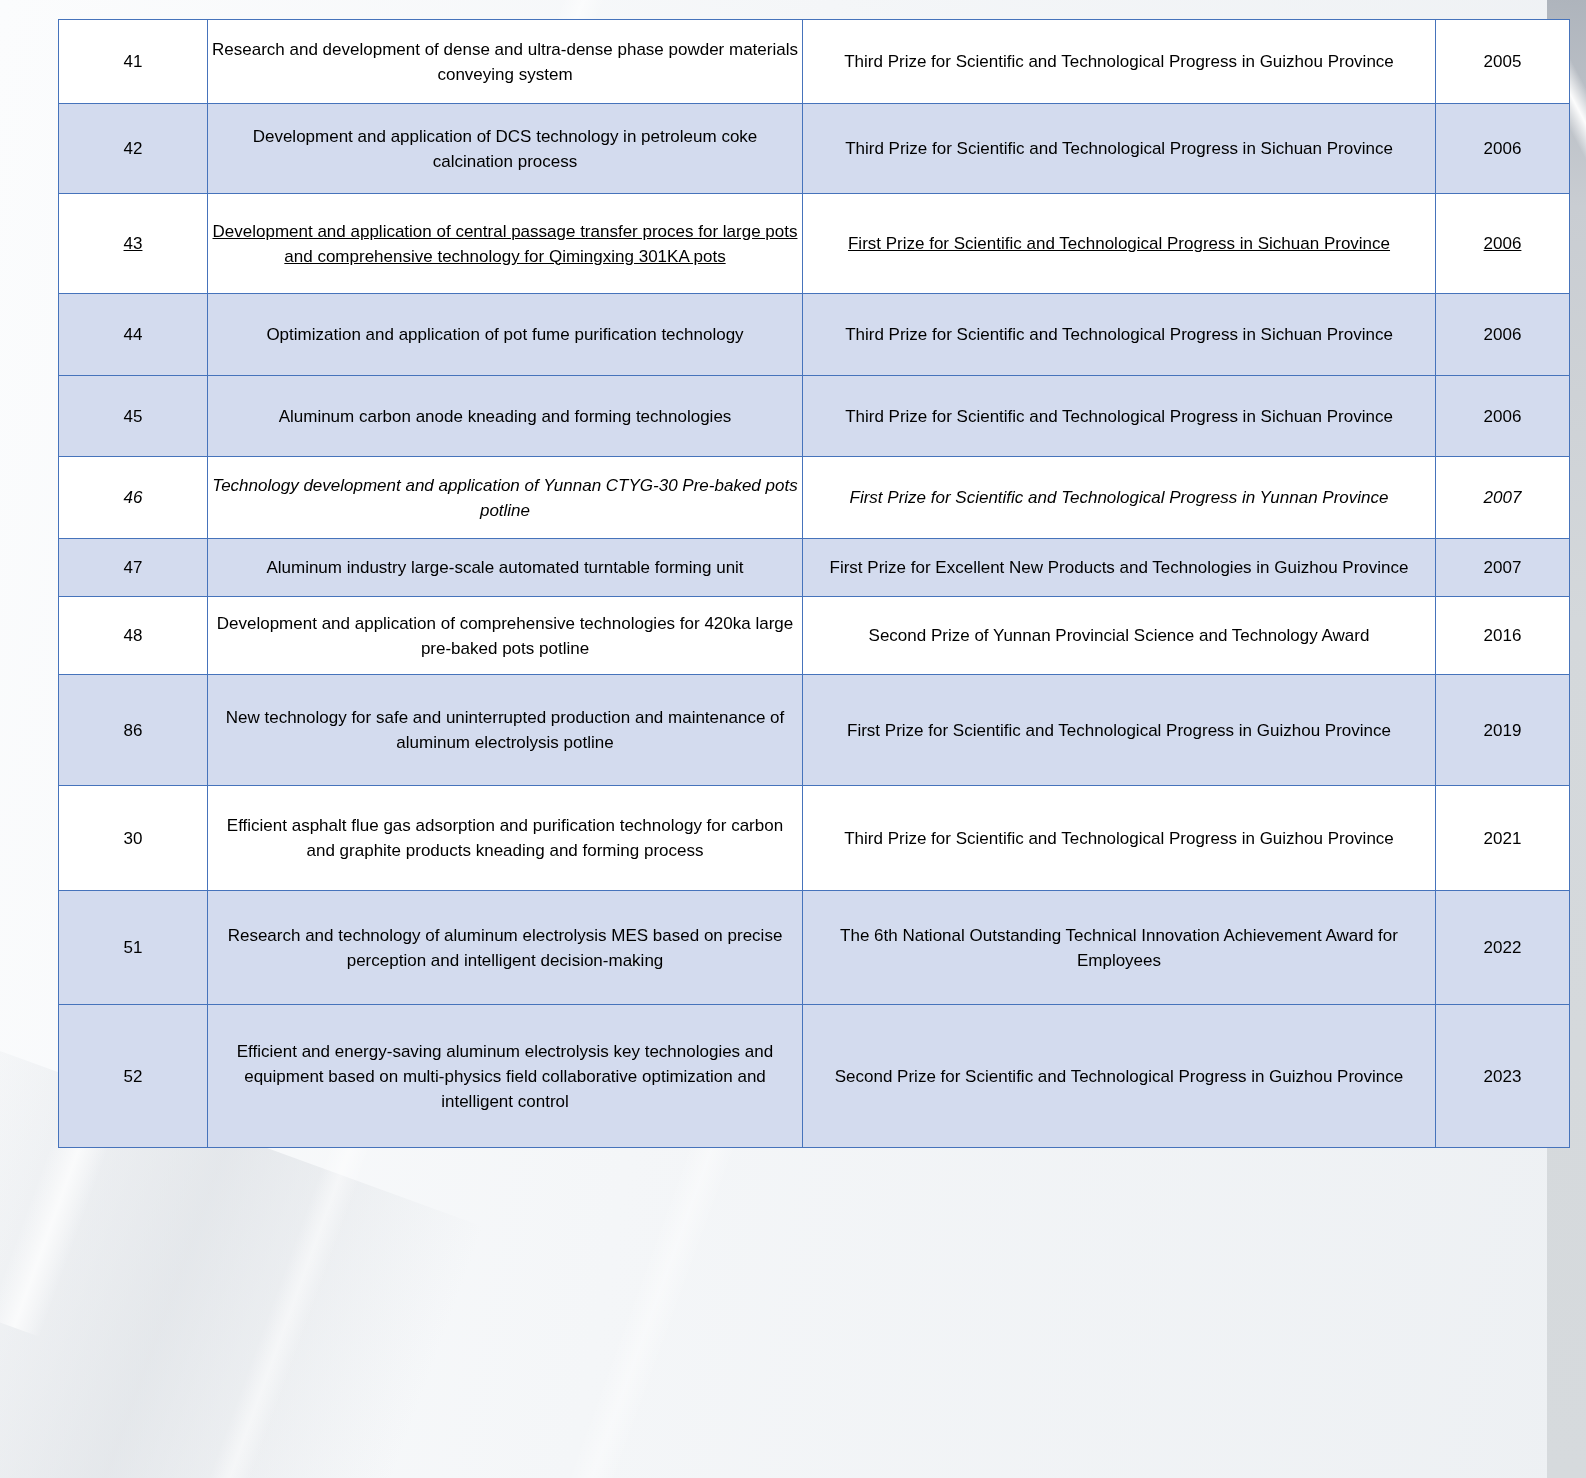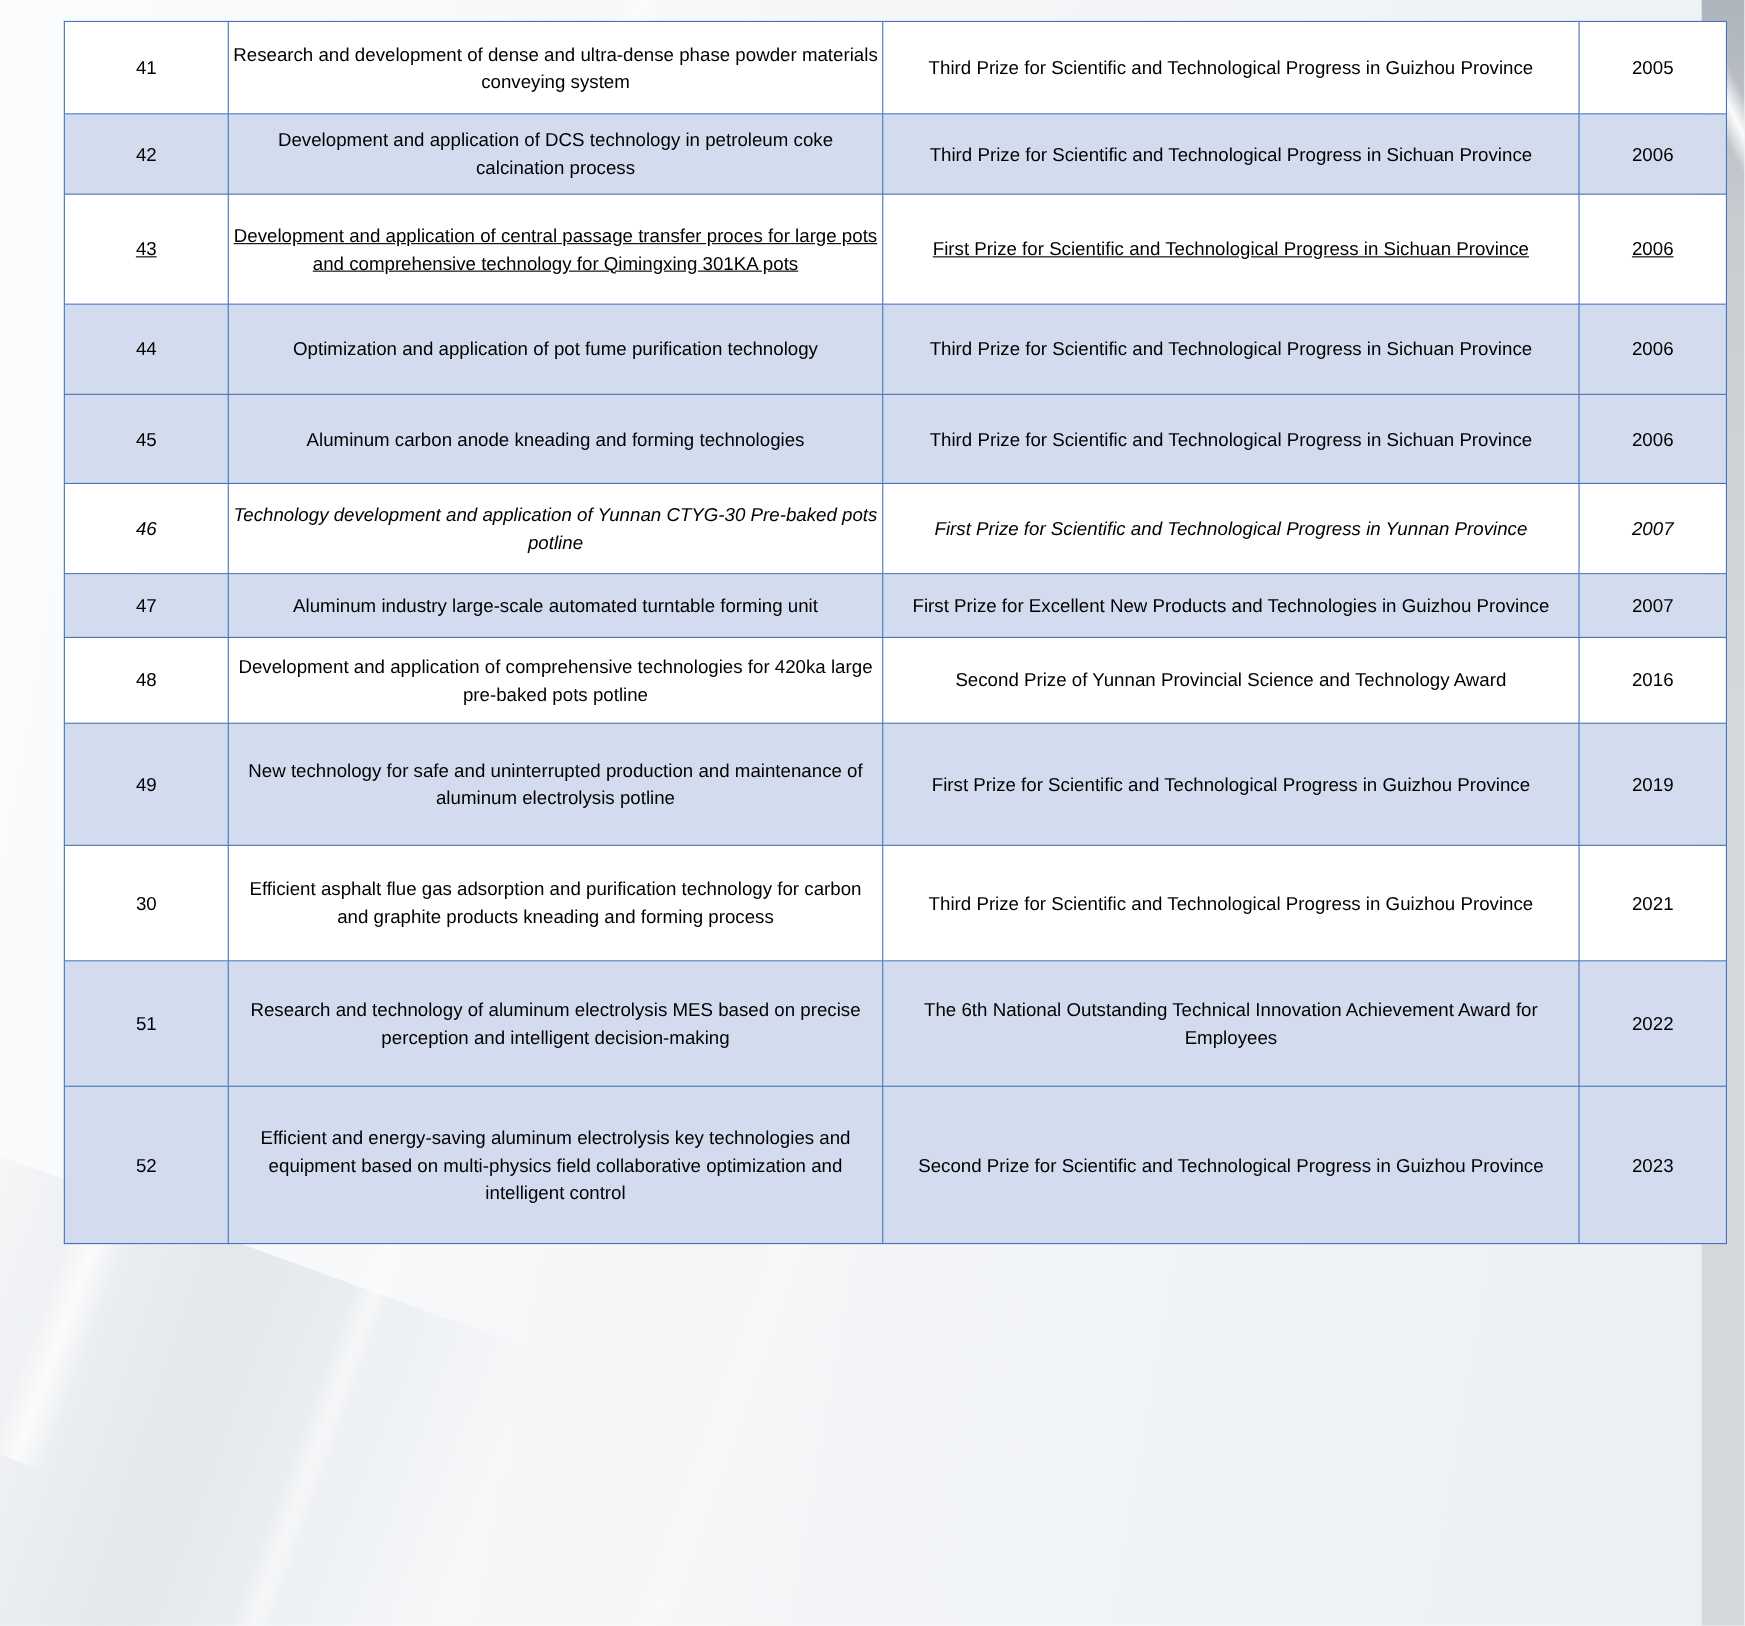--- a/index.html
+++ b/index.html
@@ -92,21 +92,21 @@
       <col class="c-award">
       <col class="c-year">
   </colgroup>
   <tbody>
       <tr style="height: 84px;">
         <td>41</td>
         <td>Research and development of dense and ultra-dense phase powder materials conveying system</td>
         <td>Third Prize for Scientific and Technological Progress in Guizhou Province</td>
         <td>2005</td>
       </tr>
-      <tr class="shaded" style="height: 73px; padding-left: 34px;">
+      <tr class="shaded" style="height: 90px; padding-left: 34px;">
         <td>42</td>
         <td>Development and application of DCS technology in petroleum coke calcination process</td>
         <td>Third Prize for Scientific and Technological Progress in Sichuan Province</td>
         <td>2006</td>
       </tr>
       <tr style="height: 100px; text-decoration: underline;">
         <td>43</td>
         <td>Development and application of central passage transfer proces for large pots and comprehensive technology for Qimingxing 301KA pots</td>
         <td>First Prize for Scientific and Technological Progress in Sichuan Province</td>
         <td>2006</td>
@@ -135,21 +135,21 @@
         <td>First Prize for Excellent New Products and Technologies in Guizhou Province</td>
         <td>2007</td>
       </tr>
       <tr style="height: 78px;">
         <td>48</td>
         <td>Development and application of comprehensive technologies for 420ka large pre-baked pots potline</td>
         <td>Second Prize of Yunnan Provincial Science and Technology Award</td>
         <td>2016</td>
       </tr>
       <tr class="shaded" style="height: 111px;">
-        <td>49</td>
+        <td>86</td>
         <td>New technology for safe and uninterrupted production and maintenance of aluminum electrolysis potline</td>
         <td>First Prize for Scientific and Technological Progress in Guizhou Province</td>
         <td>2019</td>
       </tr>
       <tr style="height: 105px;">
         <td>30</td>
         <td>Efficient asphalt flue gas adsorption and purification technology for carbon and graphite products kneading and forming process</td>
         <td>Third Prize for Scientific and Technological Progress in Guizhou Province</td>
         <td>2021</td>
       </tr>

